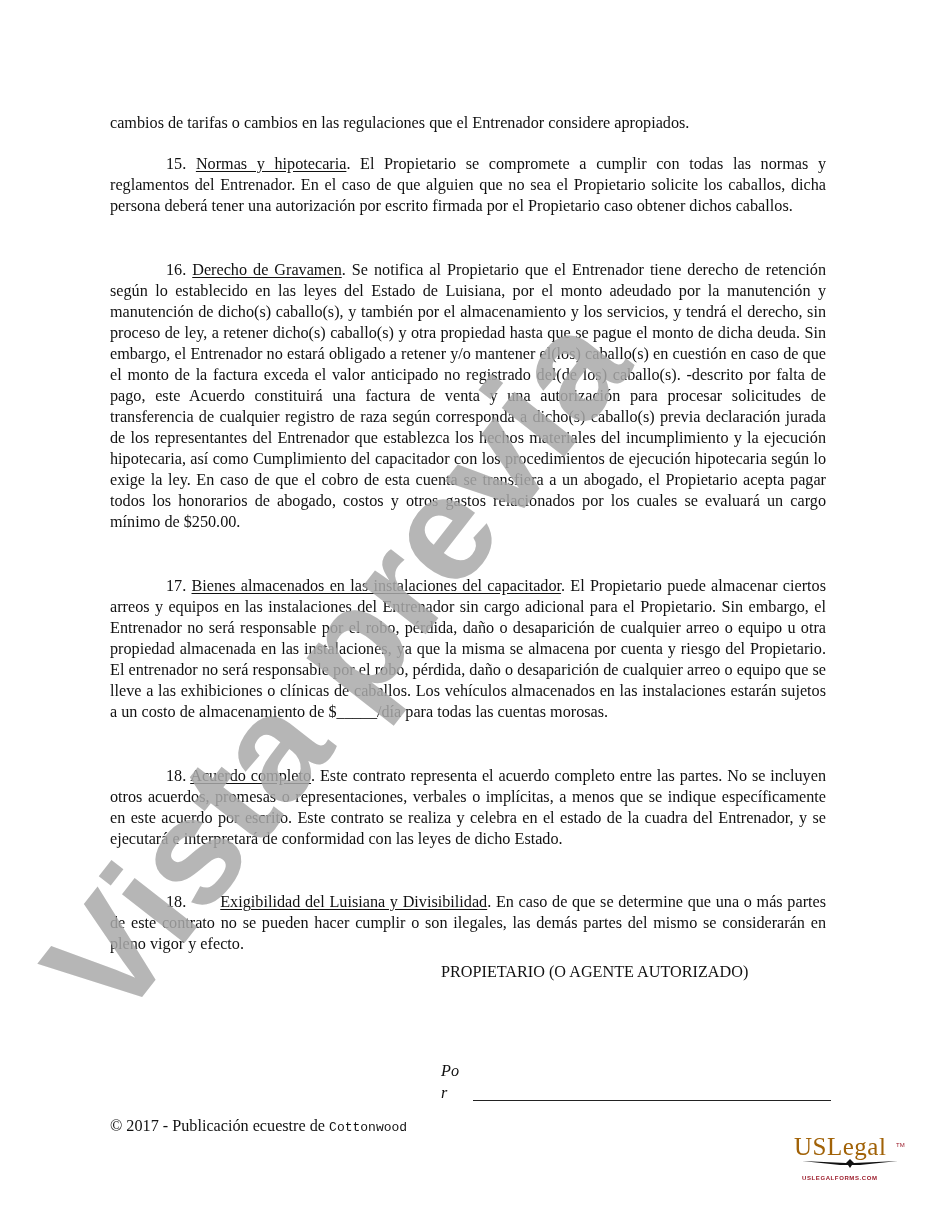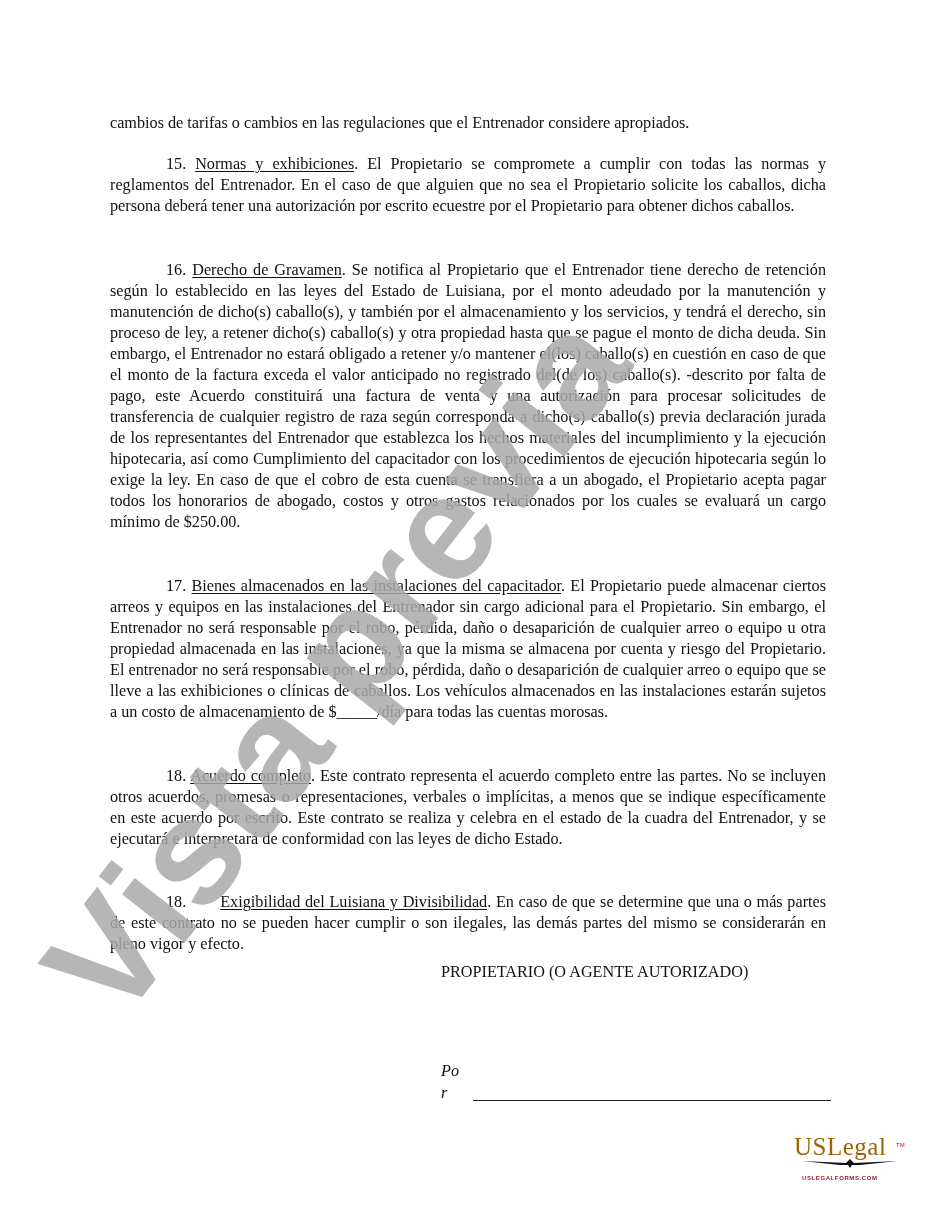--- a/index.html
+++ b/index.html
@@ -39,21 +39,21 @@
 <body>
 
 <div class="page">
 
   <p class="para" style="top:113px;">
     <span>cambios de tarifas o cambios en las regulaciones que el Entrenador considere apropiados.</span>
   </p>
 
   <p class="para" style="top:154px;">
     <span class="indent"></span><span>15.</span>
-    <span class="u">Normas y exhibiciones</span><span>. El Propietario se compromete a cumplir con todas las normas y reglamentos del Entrenador. En el caso de que alguien que no sea el Propietario solicite los caballos, dicha persona deberá tener una autorización por escrito ecuestre por el Propietario para obtener dichos caballos.</span>
+    <span class="u">Normas y hipotecaria</span><span>. El Propietario se compromete a cumplir con todas las normas y reglamentos del Entrenador. En el caso de que alguien que no sea el Propietario solicite los caballos, dicha persona deberá tener una autorización por escrito firmada por el Propietario caso obtener dichos caballos.</span>
   </p>
 
   <p class="para" style="top:260px;">
     <span class="indent"></span><span>16.</span>
     <span class="u">Derecho de Gravamen</span><span>. Se notifica al Propietario que el Entrenador tiene derecho de retención según lo establecido en las leyes del Estado de Luisiana, por el monto adeudado por la manutención y manutención de dicho(s) caballo(s), y también por el almacenamiento y los servicios, y tendrá el derecho, sin proceso de ley, a retener dicho(s) caballo(s) y otra propiedad hasta que se pague el monto de dicha deuda. Sin embargo, el Entrenador no estará obligado a retener y/o mantener el(los) caballo(s) en cuestión en caso de que el monto de la factura exceda el valor anticipado no registrado del(de los) caballo(s). -descrito por falta de pago, este Acuerdo constituirá una factura de venta y una autorización para procesar solicitudes de transferencia de cualquier registro de raza según corresponda a dicho(s) caballo(s) previa declaración jurada de los representantes del Entrenador que establezca los hechos materiales del incumplimiento y la ejecución hipotecaria, así como Cumplimiento del capacitador con los procedimientos de ejecución hipotecaria según lo exige la ley. En caso de que el cobro de esta cuenta se transfiera a un abogado, el Propietario acepta pagar todos los honorarios de abogado, costos y otros gastos relacionados por los cuales se evaluará un cargo mínimo de $250.00.</span>
   </p>
 
   <p class="para" style="top:576px;">
     <span class="indent"></span><span>17.</span>
     <span class="u">Bienes almacenados en las instalaciones del capacitador</span><span>. El Propietario puede almacenar ciertos arreos y equipos en las instalaciones del Entrenador sin cargo adicional para el Propietario. Sin embargo, el Entrenador no será responsable por el robo, pérdida, daño o desaparición de cualquier arreo o equipo u otra propiedad almacenada en las instalaciones, ya que la misma se almacena por cuenta y riesgo del Propietario. El entrenador no será responsable por el robo, pérdida, daño o desaparición de cualquier arreo o equipo que se lleve a las exhibiciones o clínicas de caballos. Los vehículos almacenados en las instalaciones estarán sujetos a un costo de almacenamiento de $_____/día para todas las cuentas morosas.</span>
@@ -68,20 +68,23 @@
     <span class="indent"></span><span>18.</span><span class="num-gap"></span><span class="u">Exigibilidad del Luisiana y Divisibilidad</span><span>. En caso de que se determine que una o más partes de este contrato no se pueden hacer cumplir o son ilegales, las demás partes del mismo se considerarán en pleno vigor y efecto.</span>
   </p>
 
   <div class="sig-title">PROPIETARIO (O AGENTE AUTORIZADO)</div>
   <div class="sig-por">
     <div>Po</div>
     <div>r</div>
   </div>
   <div class="sig-line"></div>
 
+  <div class="footer">
+    <span>© 2017 - Publicación ecuestre de </span><span class="mono">Cottonwood</span>
+  </div>
 
   <div class="logo">
     <span class="logo-text">USLegal</span>
     <span class="logo-tm">TM</span>
     <svg style="position:absolute;left:8px;top:25px;" width="100" height="9" viewBox="0 0 100 9">
       <path d="M2 2 L46 4 L50 0 L54 4 L98 2 L60 6 L52 6 L50 9 L48 6 L40 6 Z" fill="#111"></path>
     </svg>
     <span class="logo-url">USLEGALFORMS.COM</span>
   </div>
 

